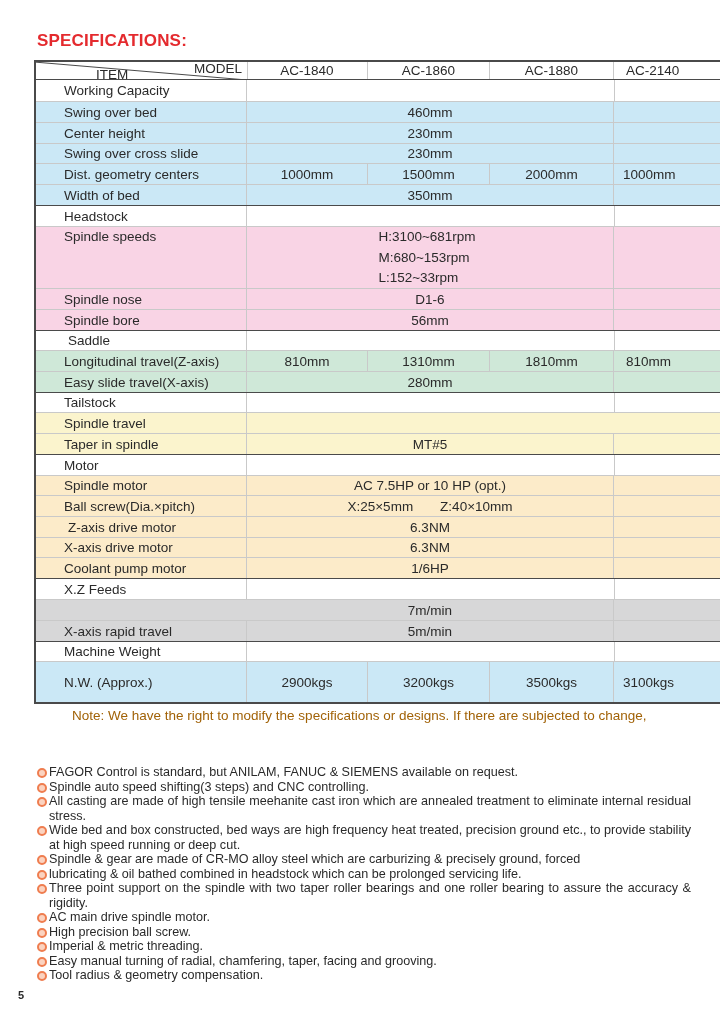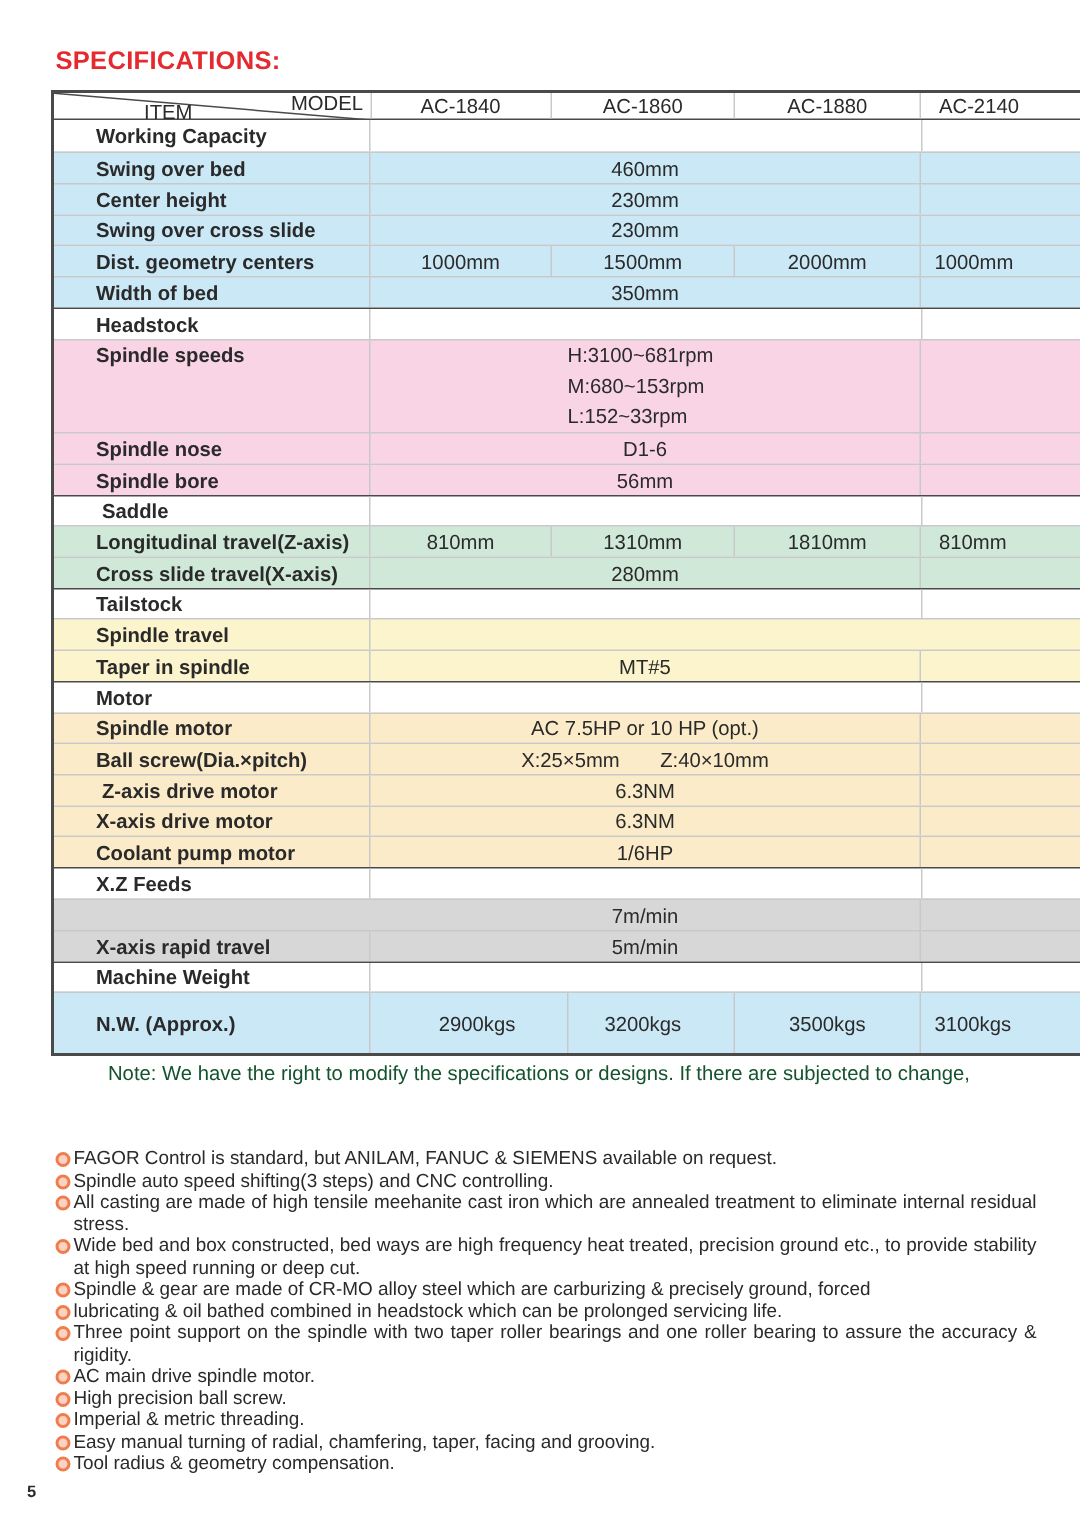--- a/index.html
+++ b/index.html
@@ -5,36 +5,36 @@
   html, body { margin:0; padding:0; background:#ffffff; }
   body { width:720px; height:1017px; position:relative; overflow:hidden;
          font-family:"Liberation Sans", sans-serif; color:#2a2a2a; }
   .title { position:absolute; left:37px; top:31px; font-size:17px; font-weight:bold;
            color:#e42a2e; letter-spacing:0.2px; }
   .table { position:absolute; left:34px; top:60px; width:700px; height:643px; }
   .row { position:absolute; left:0; width:700px; box-sizing:border-box; border-top:1px solid #c9c9c9; }
   .row.sec-start { border-top:1.5px solid #4a4a4a; }
   .cell { position:absolute; top:0; height:100%; box-sizing:border-box; font-size:13.5px;
           display:flex; align-items:center; white-space:nowrap; }
-  .label { left:0; width:213px; padding-left:30px; border-right:1px solid #c9c9c9;font-weight:bold; }
+  .label { left:0; width:213px; padding-left:30px; border-right:1px solid #c9c9c9; }
   .val { justify-content:center; }
   .vsep { border-right:1px solid #c9c9c9; }
   .hdr { position:absolute; left:0; top:0; width:700px; height:20px; box-sizing:border-box;
          border-top:2px solid #4a4a4a; border-bottom:1.5px solid #4a4a4a; }
   .hdr .cell { font-size:13.5px; }
   .tframe-left { position:absolute; left:34px; top:60px; width:1.5px; height:643px; background:#4a4a4a; }
   .tframe-bottom { position:absolute; left:34px; top:702px; width:686px; height:2px; background:#4a4a4a; }
   .c-blue { background:#cbe8f6; }
   .c-pink { background:#f9d4e5; }
   .c-green { background:#cfe8d8; }
   .c-yellow { background:#fbf4cd; }
   .c-orange { background:#fcebc9; }
   .c-gray { background:#d7d7d8; }
   .c-white { background:#ffffff; }
-  .note { position:absolute; left:72px; top:708px; font-size:13.5px; color:#14532d; white-space:nowrap; }
+  .note { position:absolute; left:72px; top:708px; font-size:13.5px; color:#a16207; white-space:nowrap; }
   .bullets { position:absolute; left:36px; top:765px; width:655px; font-size:12.6px; line-height:14.5px; color:#2a2a2a; }
   .bullet { position:relative; padding-left:13px; text-align:justify; }
   .bullet .dot { position:absolute; left:1px; top:3px; width:6px; height:6px; border-radius:50%;
                  border:2px solid #ef7d4f; box-sizing:content-box; background:#fbd3c0; }
   .pagenum { position:absolute; left:18px; top:989px; font-size:11px; font-weight:bold; color:#2a2a2a; }
   .speeds { display:flex; flex-direction:column; align-items:flex-start; gap:0; line-height:20.6px; padding-top:0; }
   .diag { position:absolute; left:0; top:0; }
 </style>
 </head>
 <body>
@@ -112,21 +112,21 @@
     <div class="cell vsep" style="left:580px;width:0;"></div>
   </div>
   <div class="row c-green" style="top:290px;height:21px;">
     <div class="cell label">Longitudinal travel(Z-axis)</div>
     <div class="cell val vsep" style="left:213px;width:121px;">810mm</div>
     <div class="cell val vsep" style="left:334px;width:122px;">1310mm</div>
     <div class="cell val vsep" style="left:456px;width:124px;">1810mm</div>
     <div class="cell" style="left:580px;width:120px;padding-left:12px;">810mm</div>
   </div>
   <div class="row c-green" style="top:311px;height:21px;">
-    <div class="cell label">Cross slide travel(X-axis)</div>
+    <div class="cell label">Easy slide travel(X-axis)</div>
     <div class="cell val vsep" style="left:213px;width:367px;">280mm</div>
   </div>
 
   <div class="row c-white sec-start" style="top:332px;height:20px;">
     <div class="cell label">Tailstock</div>
     <div class="cell vsep" style="left:580px;width:0;"></div>
   </div>
   <div class="row c-yellow" style="top:352px;height:21px;">
     <div class="cell label">Spindle travel</div>
   </div>
@@ -171,21 +171,21 @@
     <div class="cell label">X-axis rapid travel</div>
     <div class="cell val vsep" style="left:213px;width:367px;">5m/min</div>
   </div>
 
   <div class="row c-white sec-start" style="top:581px;height:20px;">
     <div class="cell label">Machine Weight</div>
     <div class="cell vsep" style="left:580px;width:0;"></div>
   </div>
   <div class="row c-blue" style="top:601px;height:42px;">
     <div class="cell label">N.W. (Approx.)</div>
-    <div class="cell val vsep" style="left:224px;width:121px;">2900kgs</div>
+    <div class="cell val vsep" style="left:213px;width:121px;">2900kgs</div>
     <div class="cell val vsep" style="left:334px;width:122px;">3200kgs</div>
     <div class="cell val vsep" style="left:456px;width:124px;">3500kgs</div>
     <div class="cell" style="left:580px;width:120px;padding-left:9px;">3100kgs</div>
   </div>
 </div>
 <div class="tframe-left"></div>
 <div class="tframe-bottom"></div>
 
 <div class="note">Note:  We have the right to modify the specifications or designs. If there are subjected to change,</div>
 

